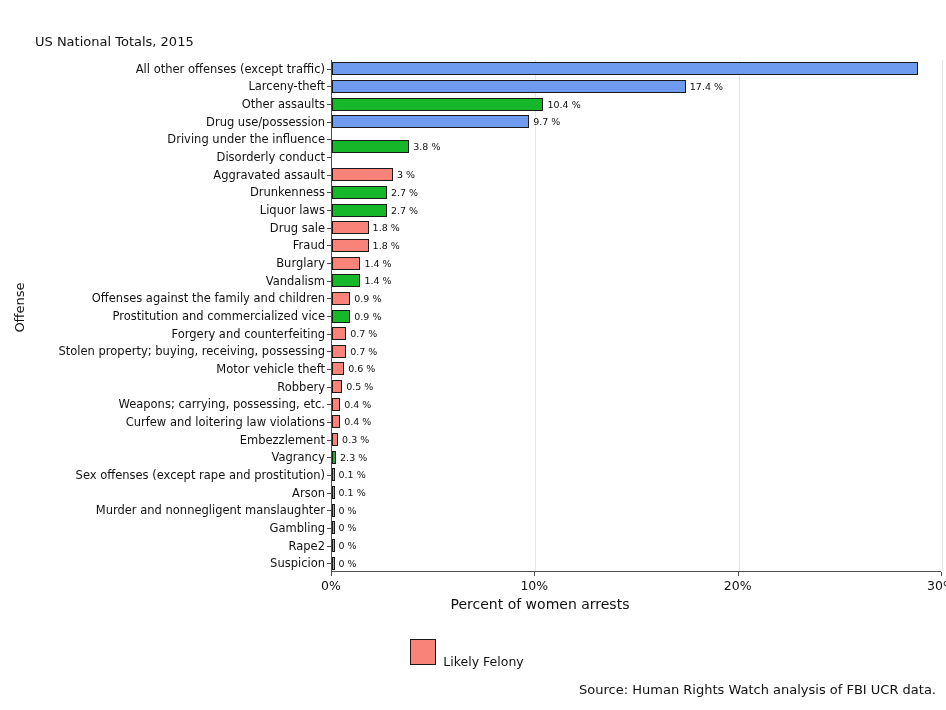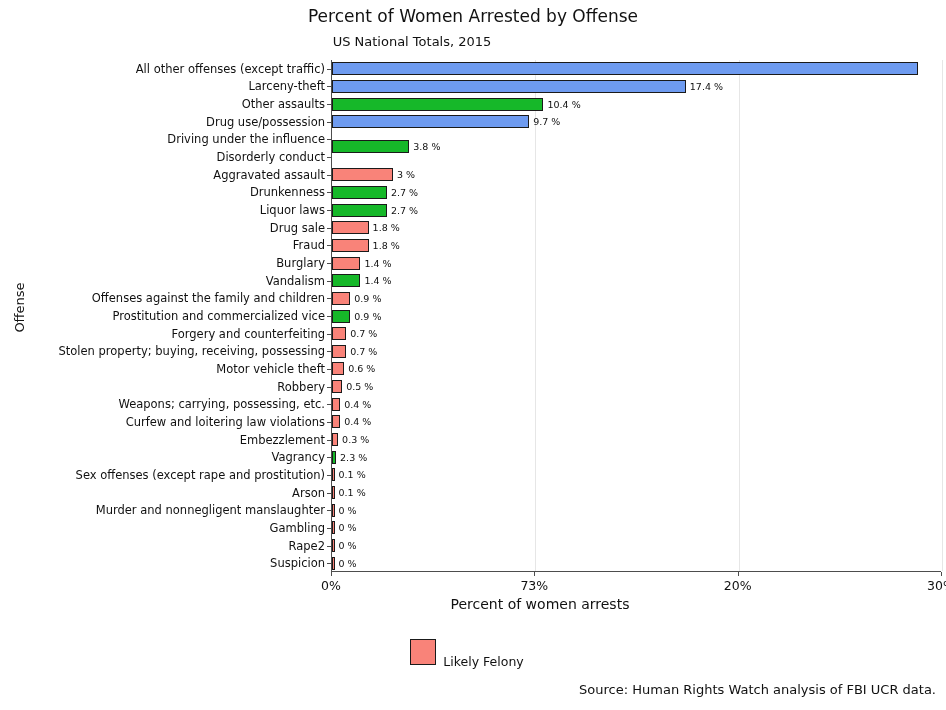--- a/index.html
+++ b/index.html
@@ -26,23 +26,24 @@
     left: 0; top: 6px;
     width: 946px;
     text-align: center;
     font-size: 17px;
     color: #111;
   }
   .subtitle {
     position: absolute;
     left: 0; top: 34px;
     width: 824px;
-    text-align: center;
+    text-align: left;
     font-size: 13px;
     color: #111;
+    padding-left: 35px;
   }
   .ylabel {
     position: absolute;
     left: -26px;
     top: 300px;
     width: 90px;
     text-align: center;
     transform: rotate(-90deg);
     font-size: 13px;
     color: #111;
@@ -158,21 +159,20 @@
     top: 682px;
     font-size: 13px;
     color: #111;
   }
 </style>
 </head>
 <body>
 
 <div class="chart-root">
 
-  <div class="title">Percent of Women Arrested by Offense</div>
   <div class="subtitle">US National Totals, 2015</div>
   <div class="ylabel">Offense</div>
   <div class="xlabel">Percent of women arrests</div>
 
   <div class="plot" id="plot">
       <div class="gridline" style="left: 203.333px;"></div>
       <div class="gridline" style="left: 406.667px;"></div>
       <div class="gridline" style="left: 610px;"></div>
       <div class="row" style="top: -0.172414px; gap: 42px;">
         <div class="bar" title="All other offenses (except traffic)" style="width: 585.6px; background: rgb(110, 155, 240);"></div>
@@ -343,21 +343,21 @@
       <div class="ytick" style="top: 520.862px;">Gambling</div>
       <div class="ytickmark" style="top: 527.862px;"></div>
       <div class="ytick" style="top: 538.517px;">Rape2</div>
       <div class="ytickmark" style="top: 545.517px;"></div>
       <div class="ytick" style="top: 556.172px;">Suspicion</div>
       <div class="ytickmark" style="top: 563.172px;"></div>
     </div>
   <div id="xticks">
       <div class="xtick" style="left: 301px;">0%</div>
       <div class="xtickmark" style="left: 331px;"></div>
-      <div class="xtick" style="left: 504.333px;">73%</div>
+      <div class="xtick" style="left: 504.333px;">10%</div>
       <div class="xtickmark" style="left: 534.333px;"></div>
       <div class="xtick" style="left: 707.667px;">20%</div>
       <div class="xtickmark" style="left: 737.667px;"></div>
       <div class="xtick" style="left: 911px;">30%</div>
       <div class="xtickmark" style="left: 941px;"></div>
     </div>
 
   <div class="legend" id="legend">
       <div class="legend-item">
         <span class="legend-swatch" style="background: rgb(249, 131, 121);"></span>

